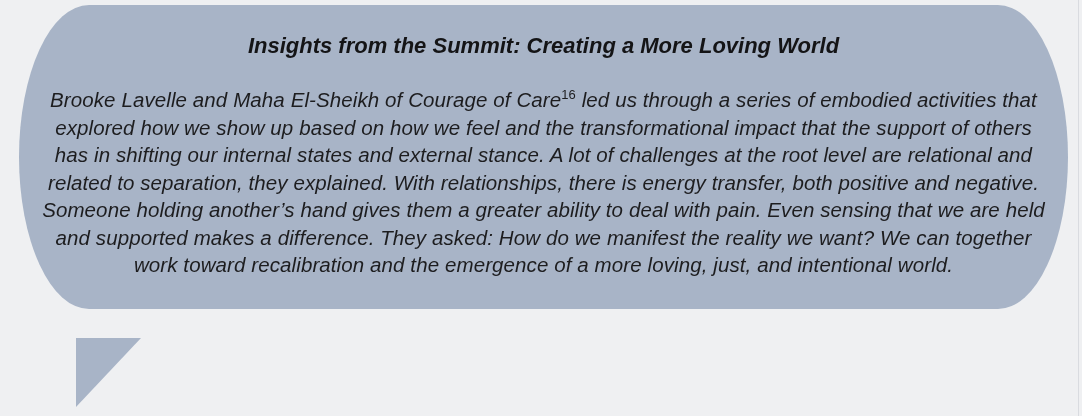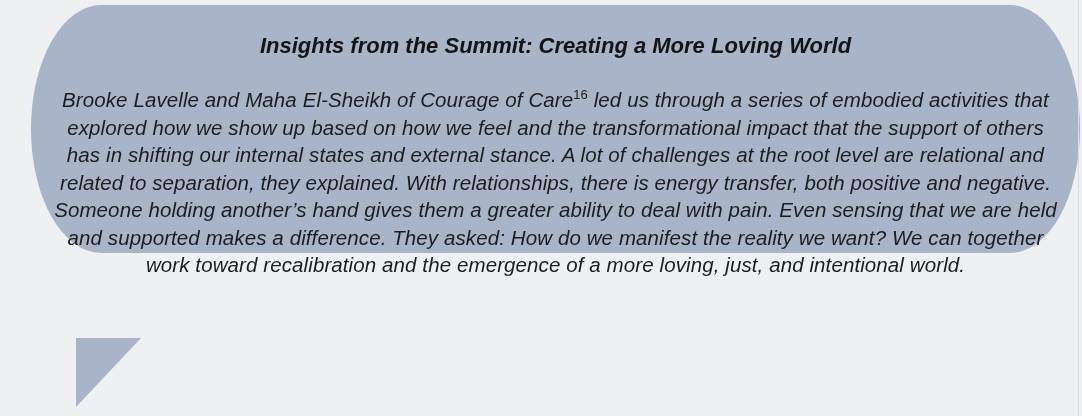--- a/index.html
+++ b/index.html
@@ -17,24 +17,24 @@
     font-family: "Liberation Sans", "DejaVu Sans", sans-serif;
   }
   .canvas {
     position: relative;
     width: 1082px;
     height: 416px;
     background: var(--background);
   }
   .bubble {
     position: absolute;
-    left: 31px;
+    left: 19px;
     top: 5px;
     width: 1049px;
-    height: 248px;
+    height: 304px;
     background: var(--bubble);
     border-radius: 70px / 50%;
     padding: 27px 20px 4px 20px;
     text-align: center;
     color: var(--text);
   }
   .bubble-tail {
     position: absolute;
     left: 76px;
     top: 338px;

